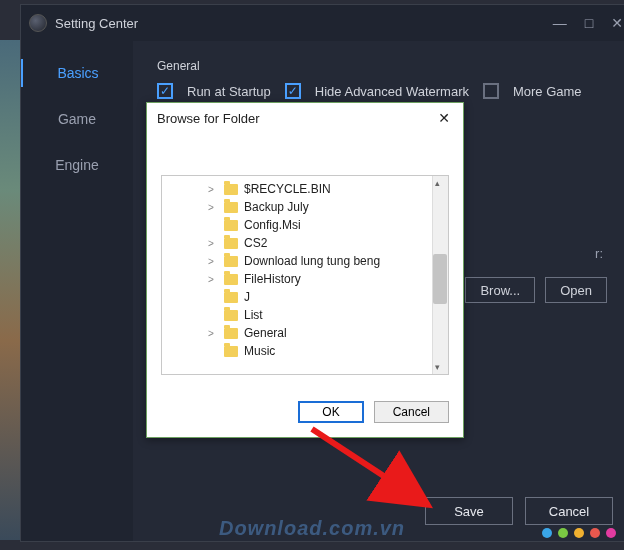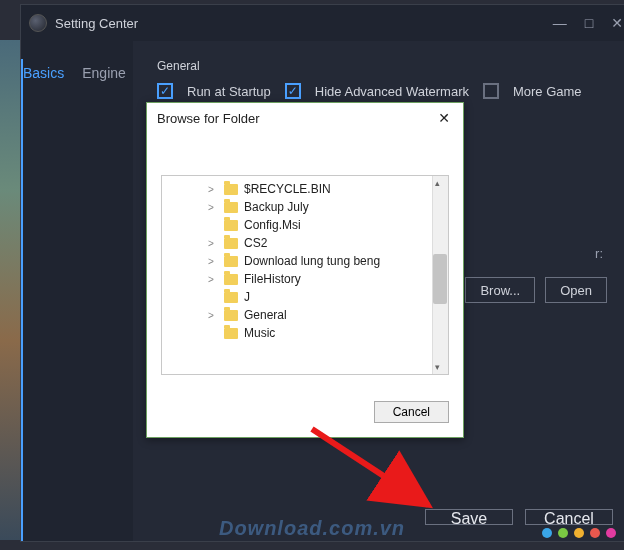--- a/index.html
+++ b/index.html
@@ -33,21 +33,21 @@
   border: 1px solid #555;
 }
 .winbtns { display: flex; gap: 18px; color: #9aa0b0; }
 .winbtn { cursor: pointer; font-size: 14px; }
 
 .body {
   display: flex; height: calc(100% - 36px);
 }
 .sidebar {
   width: 112px; padding-top: 18px;
-  display: flex; flex-direction: row; gap: 18px;
+  display: flex; flex-direction: column; gap: 18px;
   color: #9aa0b0; text-align: center;
 }
 .sidebar-item { padding: 6px 0; cursor: pointer; font-size: 14px; }
 .sidebar-item.active { color: #4aa0ff; border-left: 2px solid #4aa0ff; }
 
 .content {
   flex: 1; padding: 18px 24px; position: relative; color: #cfd2da;
   background: #242936;
 }
 .section-title { font-size: 12px; margin-bottom: 10px; }
@@ -65,22 +65,22 @@
 .fbtn {
   border: 1px solid #6a7080; color: #cfd2da; background: transparent;
   height: 26px; padding: 0 14px; font-size: 13px; cursor: pointer;
 }
 .fragline { position: absolute; right: 28px; top: 205px; color: #9aa0b0; font-size: 13px; }
 
 .footer-btns {
   position: absolute; bottom: 16px; right: 18px; display: flex; gap: 12px;
 }
 .footer-btn {
-  width: 88px; height: 16px; border: 1px solid #6a7080; background: transparent;
-  color: #e6e8ee; font-size: 16px; cursor: pointer;
+  width: 88px; height: 28px; border: 1px solid #6a7080; background: transparent;
+  color: #e6e8ee; font-size: 13px; cursor: pointer;
 }
 
 
 .modal {
   position: absolute; left: 146px; top: 102px; width: 318px; height: 336px;
   background: #fff; border: 1px solid #6da060;
   box-shadow: 0 2px 8px rgba(0,0,0,.4);
   color: #222; z-index: 5;
 }
 .modal-title {
@@ -154,22 +154,22 @@
     <div class="winbtns">
       <span class="winbtn">—</span>
       <span class="winbtn">□</span>
       <span class="winbtn">✕</span>
     </div>
   </div>
 
   <div class="body">
     <div class="sidebar">
       <div class="sidebar-item active">Basics</div>
+      <div class="sidebar-item">Game</div>
       <div class="sidebar-item">Engine</div>
-      <div class="sidebar-item">Game</div>
     </div>
 
     <div class="content">
       <div class="section-title">General</div>
       <div class="row">
         <span class="chk">✓</span>
         <span class="chklabel">Run at Startup</span>
         <span class="chk">✓</span>
         <span class="chklabel">Hide Advanced Watermark</span>
         <span class="chk unchecked">✓</span>
@@ -230,37 +230,43 @@
           <span class="expander">&gt;</span>
           <span class="folder-icon"></span>
           <span>FileHistory</span>
         </div>
         <div class="trow">
           <span class="expander"></span>
           <span class="folder-icon"></span>
           <span>J</span>
         </div>
         <div class="trow">
+          <span class="expander"></span>
+          <span class="folder-icon"></span>
+          <span>List</span>
+        </div>
+        <div class="trow">
           <span class="expander">&gt;</span>
           <span class="folder-icon"></span>
           <span>General</span>
         </div>
         <div class="trow">
           <span class="expander"></span>
           <span class="folder-icon"></span>
           <span>Music</span>
         </div>
       </div>
     <div class="scroll-track">
       <span class="scroll-arr" style="top:2px">▴</span>
       <div class="scroll-thumb"></div>
       <span class="scroll-arr" style="bottom:2px">▾</span>
     </div>
   </div>
   <div class="modal-btns">
+    <button class="mbtn primary">OK</button>
     <button class="mbtn">Cancel</button>
   </div>
 </div>
 
 <svg class="arrow" width="140" height="100">
   <defs>
       <marker id="ah" markerWidth="12" markerHeight="12" refX="9" refY="5" orient="auto">
     <path d="M0,0 L10,5 L0,10 z" fill="#e91a1a"></path>
       </marker>
     </defs>

